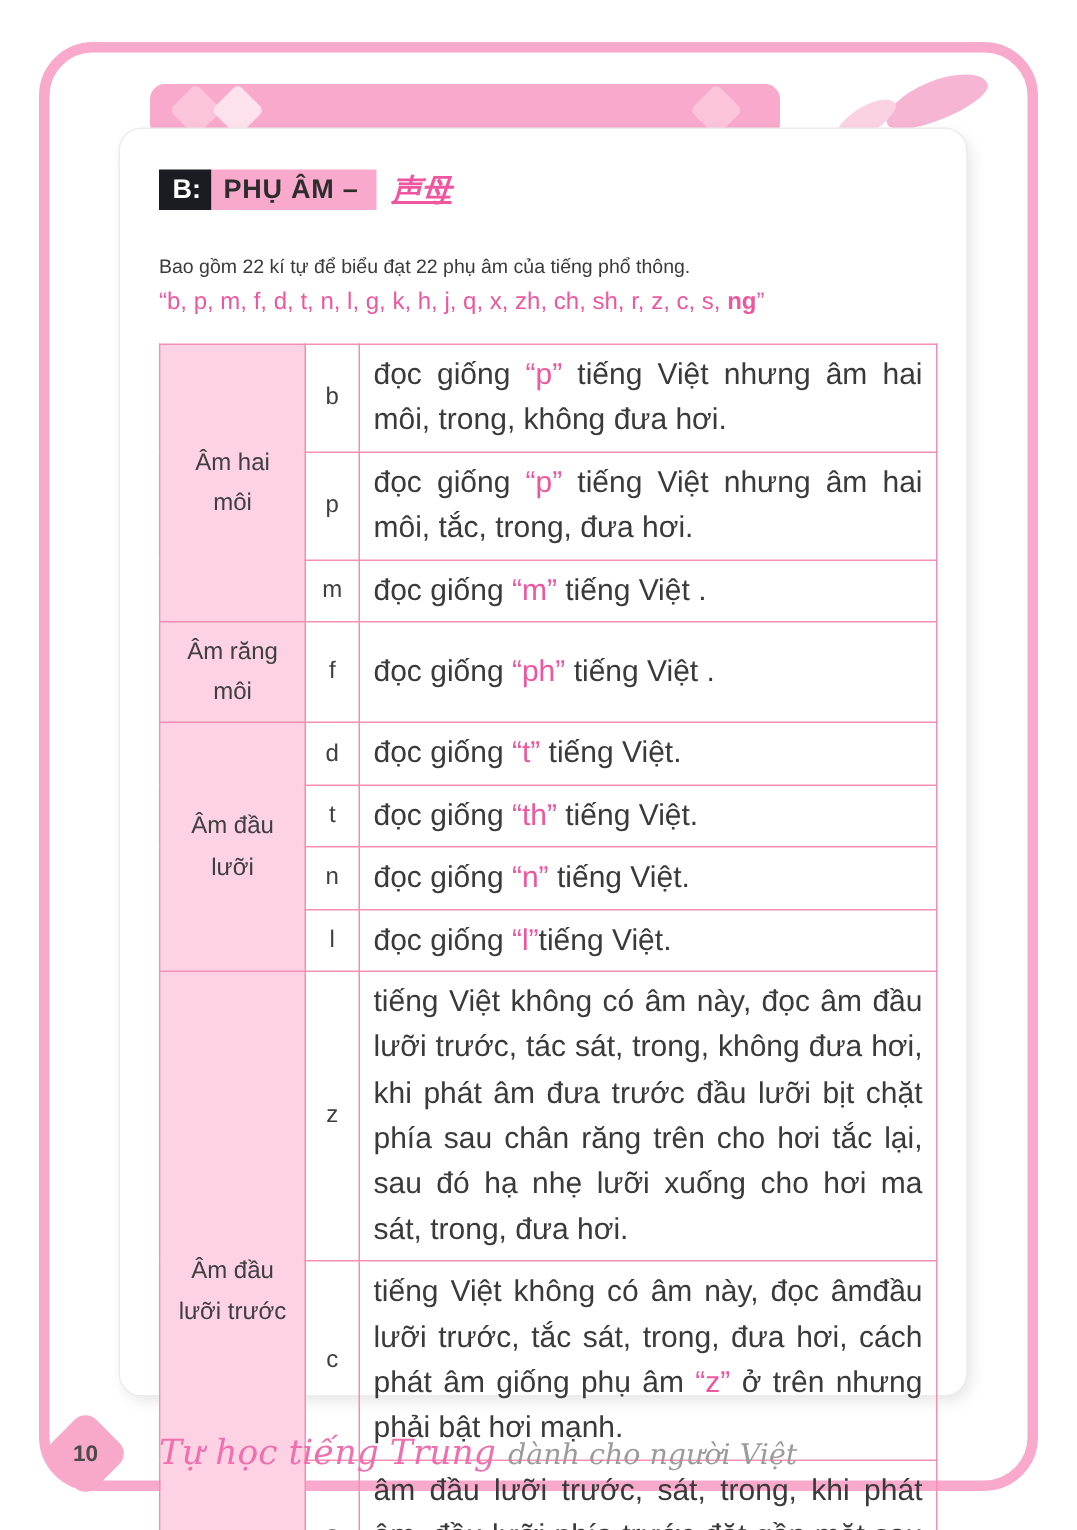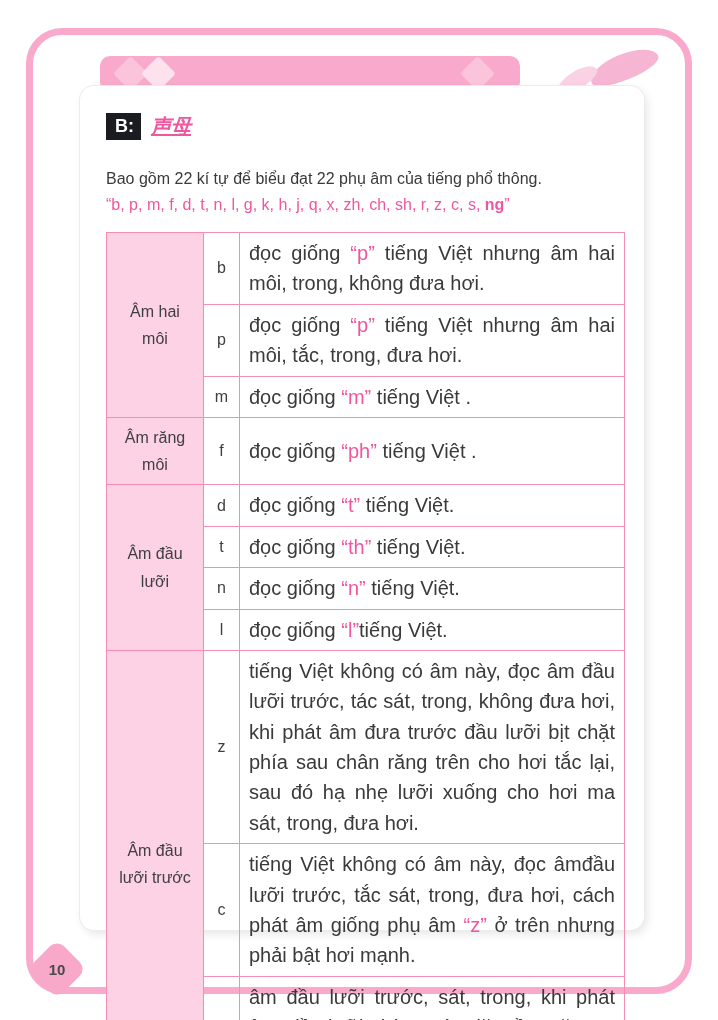--- a/index.html
+++ b/index.html
@@ -31,21 +31,21 @@
   
   .title-row{margin-top:24px;display:flex;align-items:center;height:32px;}
   .b-box{background:#1b1b22;color:#ffffff;font-weight:bold;font-size:18px;
     padding:4px 7px 5px 9px;line-height:1;}
   .pink-box{background:#f9a9cb;color:#2d2d2d;font-weight:bold;font-size:18px;
     padding:4px 12px 5px 8px;line-height:1;letter-spacing:.5px;}
   .cn-title{color:#f0569f;font-weight:bold;font-style:italic;font-size:20px;margin-left:10px;
     text-decoration:underline;}
 
   
-  .intro1{margin-top:28px;font-size:16px;color:#3a3a3a;}
+  .intro1{margin-top:28px;font-size:13px;color:#3a3a3a;}
   .intro2{margin-top:8px;font-size:16px;color:#f0569f;}
   .intro2 .bold{font-weight:bold;}
 
   
   table.ctable{border-collapse:collapse;margin-top:18px;width:519px;}
   .ctable td{border:1px solid #f48fb1;}
   .group-cell{width:72px;background:#fcd2e4;text-align:center;vertical-align:middle;
     font-size:16px;color:#3f3f3f;padding:6px 12px;line-height:1.7;margin-left:25px;}
   .letter-cell{width:33px;text-align:center;vertical-align:middle;font-size:16px;color:#3f3f3f;}
   .desc-cell{padding:5px 9px;font-size:20px;line-height:1.52;text-align:justify;color:#3a3a3a;}
@@ -75,20 +75,21 @@
     <div class="diamond d3"></div>
   </div>
 
   <div class="petal petal-big"></div>
   <div class="petal petal-small"></div>
 
   <div class="card">
 
     <div class="title-row">
       <span class="b-box">B:</span>
+      <span class="pink-box">PHỤ ÂM –</span>
       <span class="cn-title">声母</span>
     </div>
 
     <div class="intro1">Bao gồm 22 kí tự để biểu đạt 22 phụ âm của tiếng phổ thông.</div>
     <div class="intro2"><span>“b, p, m, f, d, t, n, l, g, k, h, j, q, x, zh, ch, sh, r, z, c, s, </span><span class="bold">ng</span><span>”</span></div>
 
     <table class="ctable">
       <tbody>
           <tr>
             <td class="group-cell" rowspan="3">Âm hai môi</td>
@@ -140,14 +141,17 @@
           </tr>
         </tbody>
     </table>
 
   </div>
 
   <div class="page-badge">
     <span>10</span>
   </div>
 
+  <div class="footer-line">
+    <span class="footer-brand">Tự học tiếng Trung</span><span class="footer-rest">dành cho người Việt</span>
+  </div>
 
 </div>
 
 </body></html>

